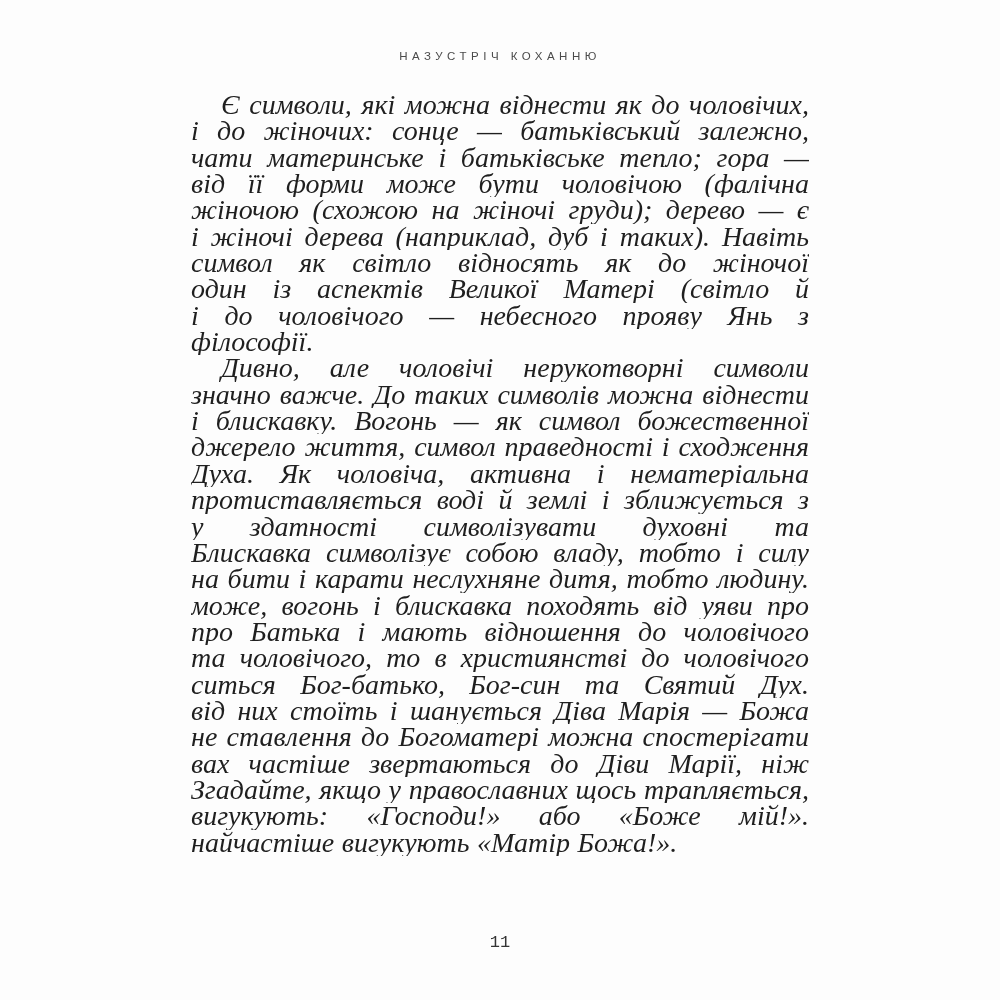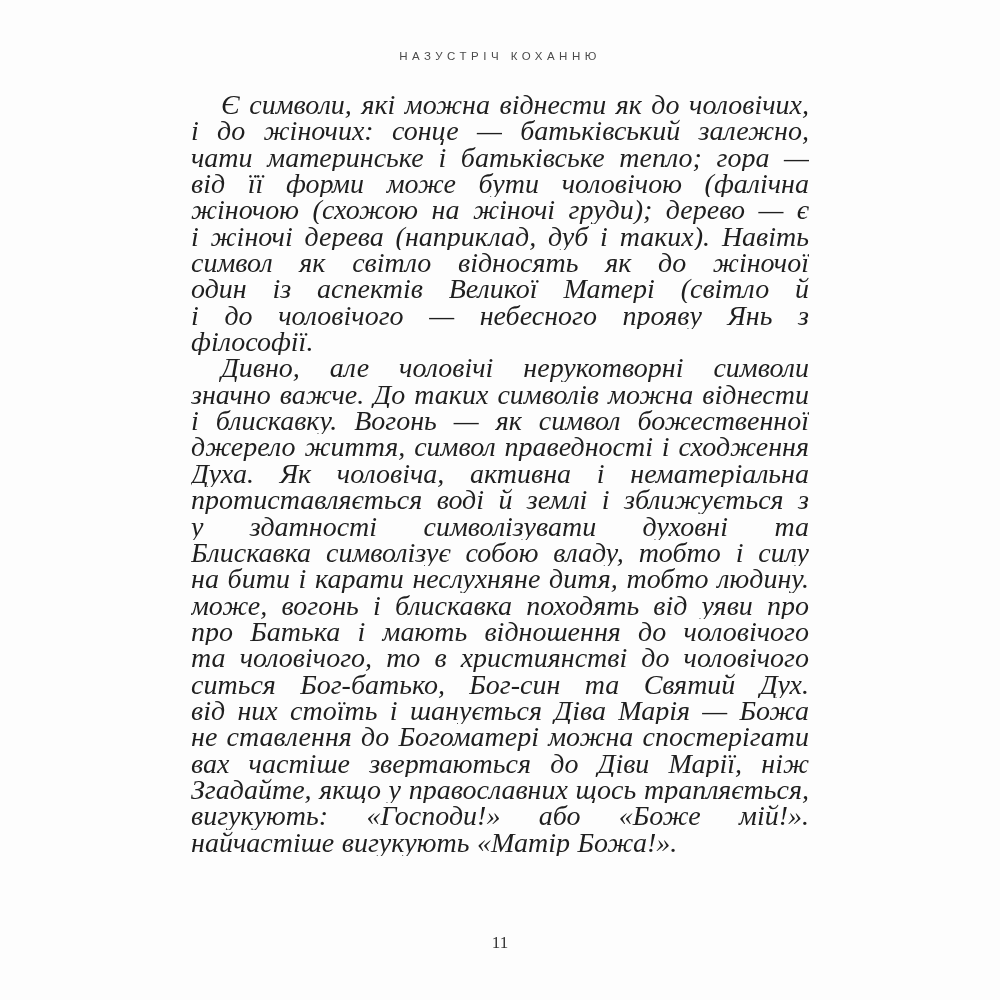--- a/index.html
+++ b/index.html
@@ -48,21 +48,21 @@
     word-spacing: 0.5px;
   }
   .line.first { text-indent: 30px; }
   .line.last { text-align-last: left; }
   .page-number {
     position: absolute;
     top: 933px;
     left: 0;
     width: 100%;
     text-align: center;
-    font-family: Liberation Serif, serif;
+    font-family: Liberation Mono, monospace;
     font-size: 17px;
     color: var(--pagenum-text);
   }
 </style>
 </head>
 <body>
 
 <div class="page">
   <div class="running-header">НАЗУСТРІЧ КОХАННЮ</div>
 

